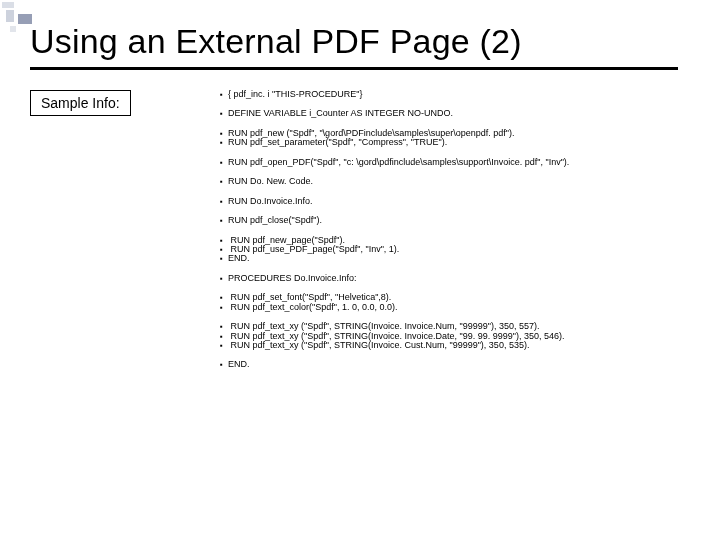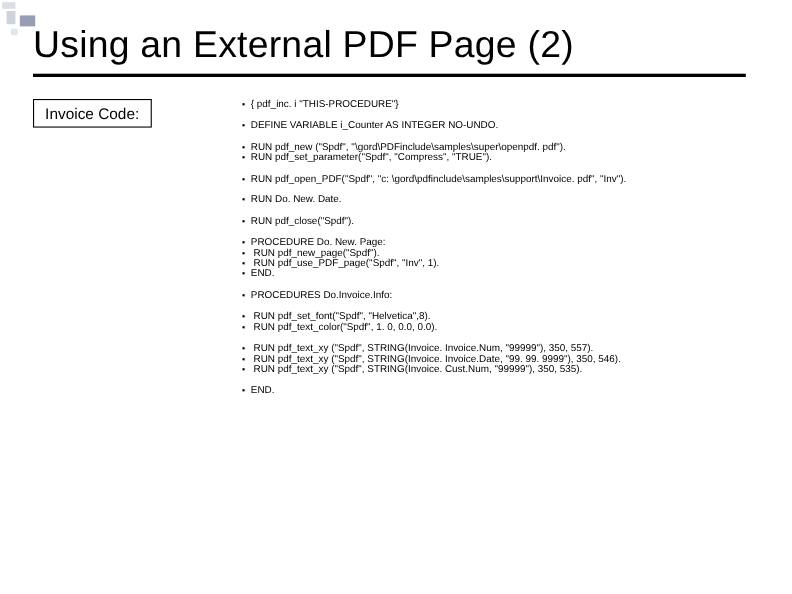--- a/index.html
+++ b/index.html
@@ -81,21 +81,21 @@
 
   <div class="deco">
     <div class="sq a"></div>
       <div class="sq b"></div>
       <div class="sq c"></div>
       <div class="sq d"></div>
   </div>
 
   <div class="title">Using an External PDF Page (2)</div>
 
-  <div class="label-box">Invoice Code:</div>
+  <div class="label-box">Sample Info:</div>
 
   <div class="code-col">
 
     <div class="blk">
       <div class="ln bul">{ pdf_inc. i "THIS-PROCEDURE"}</div>
     </div>
 
     <div class="blk">
       <div class="ln bul">DEFINE VARIABLE i_Counter AS INTEGER NO-UNDO.</div>
     </div>
@@ -103,30 +103,32 @@
     <div class="blk">
       <div class="ln bul">RUN pdf_new ("Spdf", "\gord\PDFinclude\samples\super\openpdf. pdf").</div>
       <div class="ln bul">RUN pdf_set_parameter("Spdf", "Compress", "TRUE").</div>
     </div>
 
     <div class="blk">
       <div class="ln bul">RUN pdf_open_PDF("Spdf", "c: \gord\pdfinclude\samples\support\Invoice. pdf", "Inv").</div>
     </div>
 
     <div class="blk">
-      <div class="ln bul">RUN Do. New. Date.</div>
+      <div class="ln bul">RUN Do. New. Code.</div>
     </div>
 
+    <div class="blk">
+      <div class="ln bul">RUN Do.Invoice.Info.</div>
+    </div>
 
     <div class="blk">
       <div class="ln bul">RUN pdf_close("Spdf").</div>
     </div>
 
     <div class="blk">
-      <div class="ln bul">PROCEDURE Do. New. Page:</div>
       <div class="ln bul"> RUN pdf_new_page("Spdf").</div>
       <div class="ln bul"> RUN pdf_use_PDF_page("Spdf", "Inv", 1).</div>
       <div class="ln bul">END.</div>
     </div>
 
     <div class="blk">
       <div class="ln bul">PROCEDURES Do.Invoice.Info:</div>
     </div>
 
     <div class="blk">

